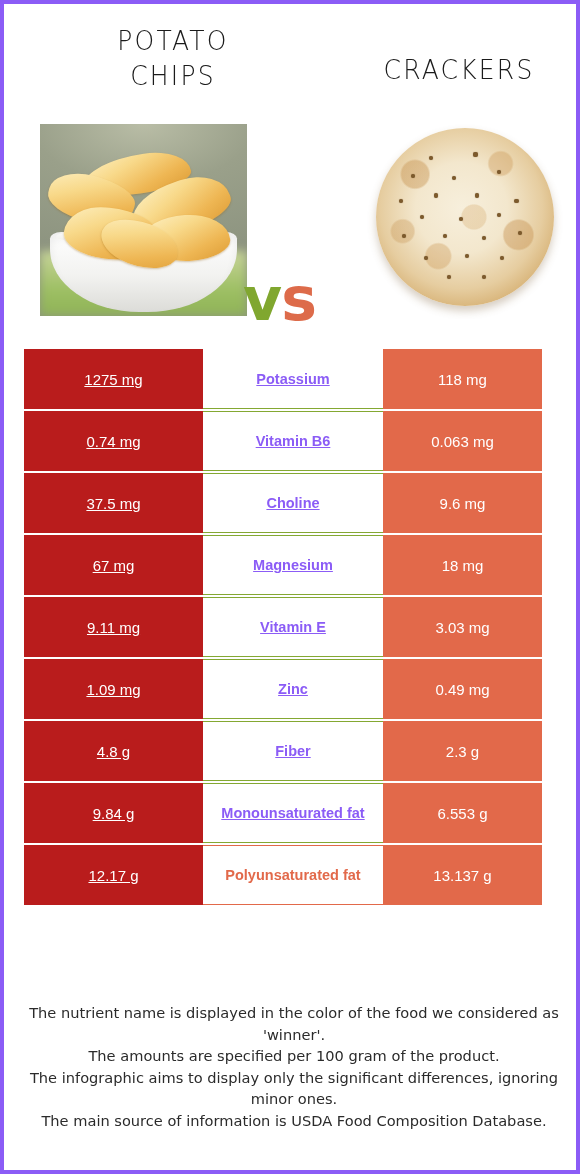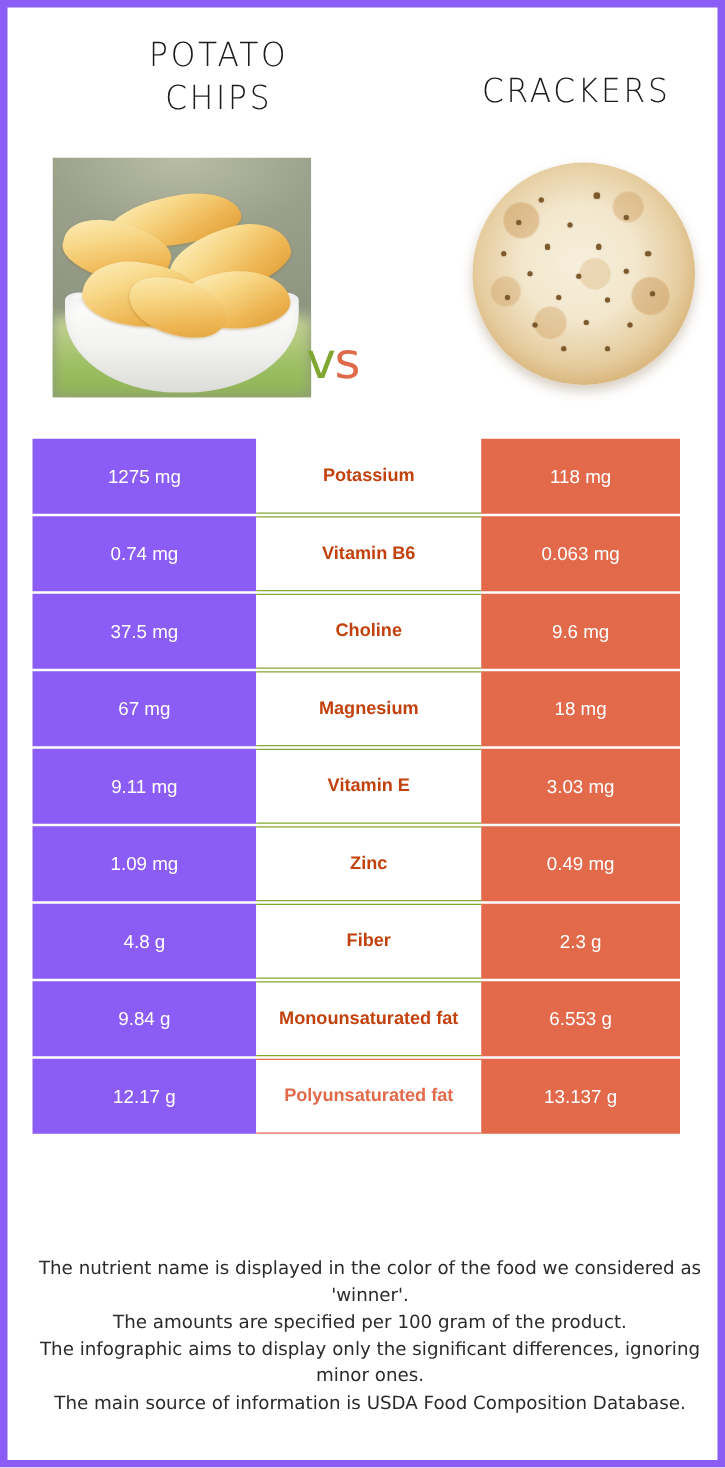--- a/index.html
+++ b/index.html
@@ -5,21 +5,21 @@
   html,body{margin:0;padding:0;}
   body{
     width:580px;height:1174px;
     background:#ffffff;
     font-family:"Liberation Sans", sans-serif;
     overflow:hidden;
     position:relative;
   }
   .page{
     position:relative;width:580px;height:1174px;
-    border:6px solid #8b5cf6;box-sizing:border-box;
+    border:4px solid #8b5cf6;box-sizing:border-box;
     background:#fff;
   }
 
   
   .titles{position:relative;height:110px;}
   .title{
     position:absolute;
     font-weight:300;
     font-size:25px;
     letter-spacing:2.2px;
@@ -92,44 +92,44 @@
       radial-gradient(circle at 15% 58%, rgba(200,150,85,.35) 0 6%, transparent 7%);
   }
   .hole{
     position:absolute;width:4.2px;height:4.2px;border-radius:50%;
     background:#7d5a2c;box-shadow:0 0 1px rgba(90,60,25,.7);
   }
 
   
   .vs{
     position:absolute;left:239px;top:150px;
-    font-size:40px;font-weight:400;letter-spacing:-1px;
+    font-size:60px;font-weight:700;letter-spacing:-1px;
     font-family:"DejaVu Sans", sans-serif;
     z-index:5;
   }
   .vs .v{color:#80A72F;}
   .vs .s{color:#DD6B4A;}
 
   
   .table{
     position:absolute;left:20px;top:345px;width:538px;
   }
   .row{display:flex;height:60px;margin-bottom:2px;}
   .cell{
     display:flex;align-items:center;justify-content:center;
     font-size:15px;
     box-sizing:border-box;
   }
-  .cell.left{width:179px;background:#8b5cf6;color:#ffffff;}
+  .cell.left{width:179px;background:#b91c1c;color:#ffffff;text-decoration:underline;}
   .cell.mid{
     width:180px;background:#ffffff;font-weight:bold;font-size:14.5px;
     border-top:1px solid transparent;border-bottom:1px solid transparent;
   }
   .cell.right{width:159px;background:#E2694A;color:#ffffff;}
-  .mid.win-green{color:#c2410c;border-top-color:#84A832;border-bottom-color:#84A832;}
+  .mid.win-green{color:#8b5cf6;border-top-color:#84A832;border-bottom-color:#84A832;text-decoration:underline;}
   .mid.win-orange{color:#E2694A;border-top-color:#E2694A;border-bottom-color:#E2694A;}
   .row:first-child .cell.mid{border-top-color:transparent;}
 
   
   .footer{
     position:absolute;left:0;top:998px;width:580px;
     text-align:center;color:#2b2b2b;
     font-size:14.6px;line-height:1.48;
     font-family:"DejaVu Sans", sans-serif;
   }

